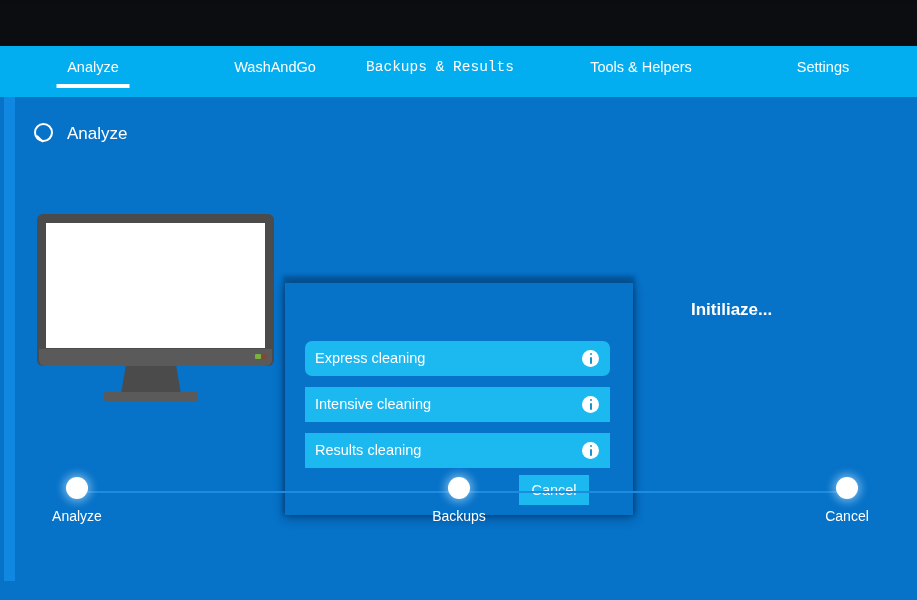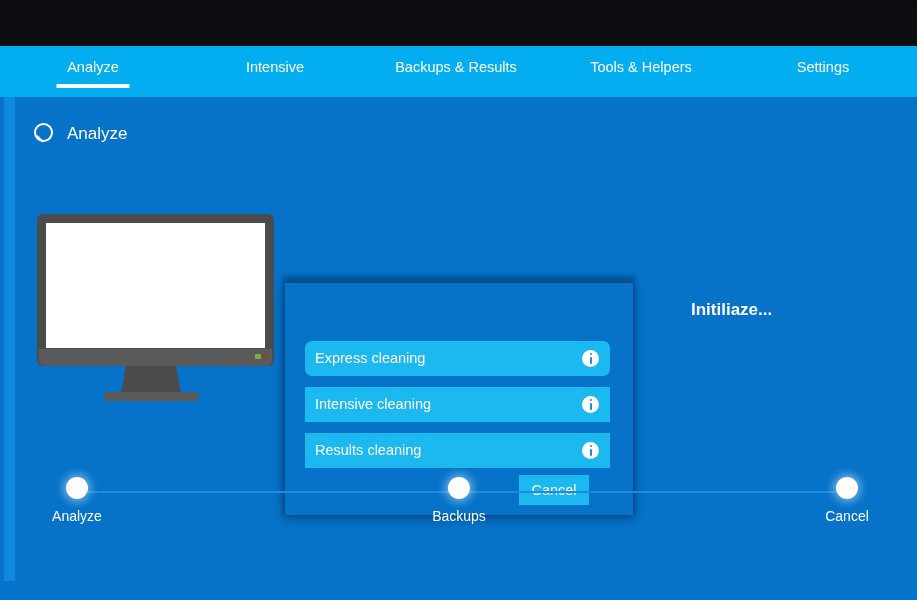--- a/index.html
+++ b/index.html
@@ -406,22 +406,22 @@
 
 <div class="window">
 
   <div class="top-strip"></div>
 
 
   <div class="navbar">
     <div class="nav-inner" id="nav-inner">
         <div class="nav-item" style="left: 93px;">Analyze</div>
         <div class="nav-underline" style="left: 93px;"></div>
-        <div class="nav-item" style="left: 275px;">Intensive</div>
-        <div class="nav-item" style="left: 456px;">Backups &amp; Results</div>
+        <div class="nav-item" style="left: 275px;">WashAndGo</div>
+        <div class="nav-item" style="left: 440px; font-family: Liberation Mono, monospace;">Backups &amp; Results</div>
         <div class="nav-item" style="left: 641px;">Tools &amp; Helpers</div>
         <div class="nav-item" style="left: 823px;">Settings</div>
       </div>
   </div>
 
   <div class="body-area">
     <div class="left-stripe"></div>
 
     <div class="section-header">
       <div class="magnifier">

